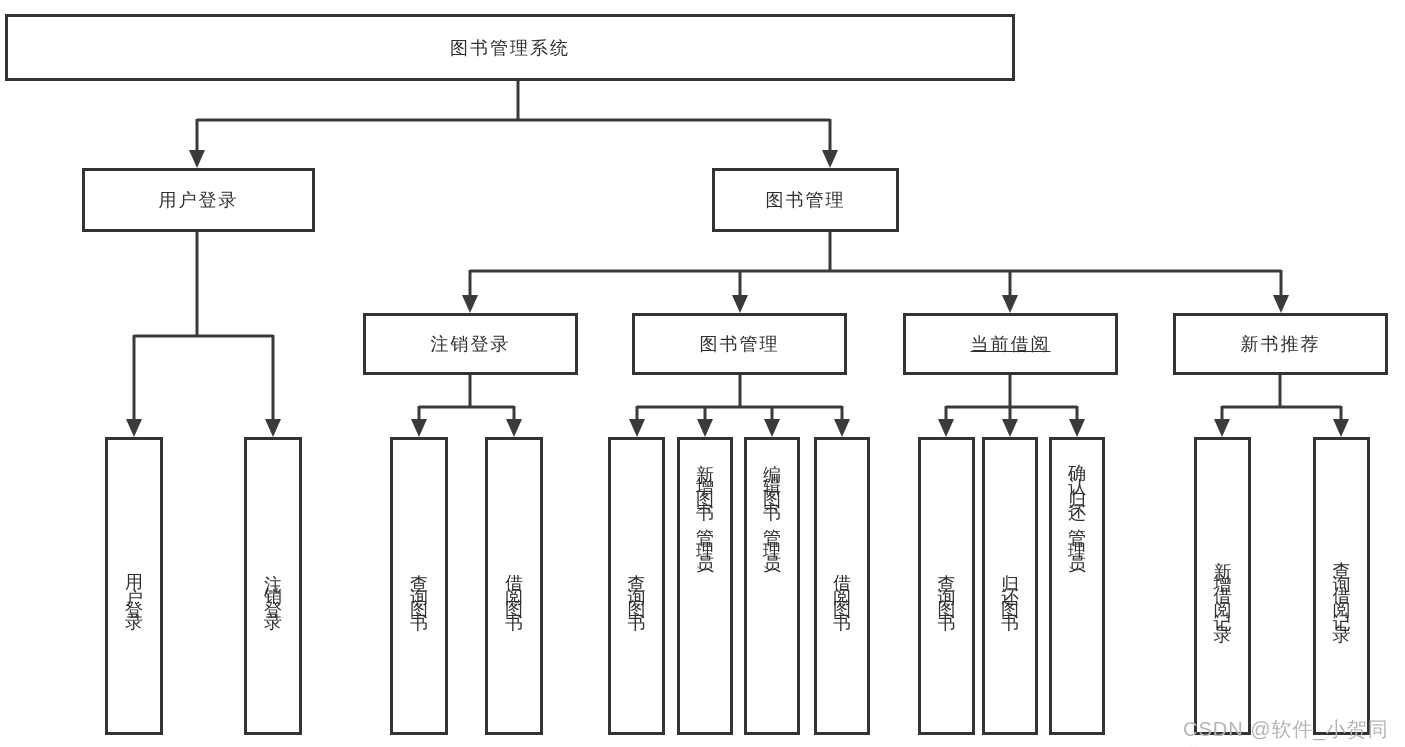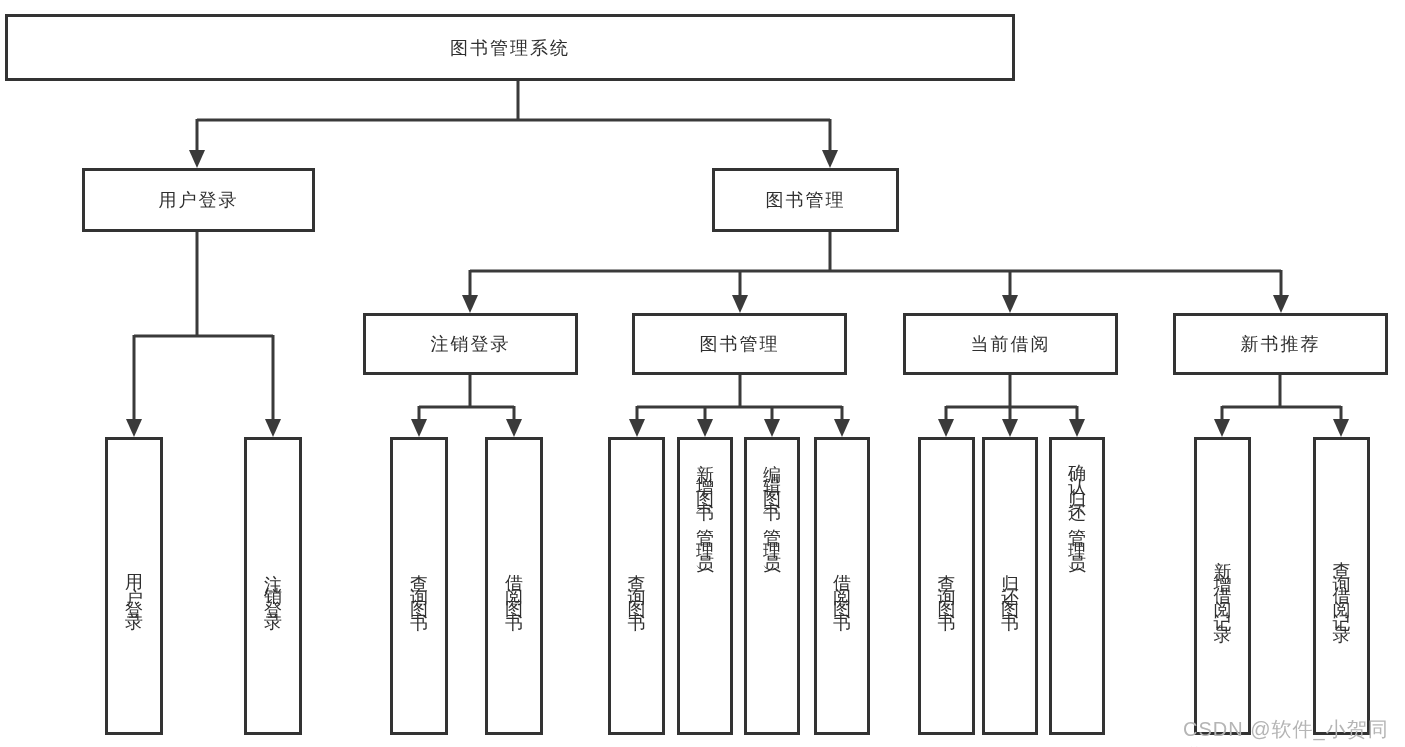--- a/index.html
+++ b/index.html
@@ -36,21 +36,21 @@
   .v-node.top-align{
     justify-content:flex-start;
     padding-top:10px;
   }
   
   #n-root        {left:5px;  top:14px;  width:1010px; height:67px;}
   #n-user-login  {left:82px;  top:168px; width:233px;  height:64px;}
   #n-book-mgmt   {left:712px; top:168px; width:187px;  height:64px;}
   #n-new-book    {left:363px; top:313px; width:215px;  height:62px;}
   #n-borrowing   {left:632px; top:313px; width:215px;  height:62px;}
-  #n-current     {left:903px; top:313px; width:215px;  height:62px;}
+  #n-current     {left:903px; top:313px; width:215px;  height:62px;text-decoration:underline;}
   #n-records     {left:1173px;top:313px; width:215px;  height:62px;}
   .leaf{top:437px;height:298px;}
   #l-user-login   {left:105px;  width:58px;}
   #l-logout       {left:244px;  width:58px;}
   #l-query-1      {left:390px;  width:58px;}
   #l-borrow-1     {left:485px;  width:58px;}
   #l-query-2      {left:608px;  width:57px;}
   #l-add-book     {left:677px;  width:56px;}
   #l-edit-book    {left:744px;  width:56px;}
   #l-borrow-2     {left:814px;  width:56px;}

